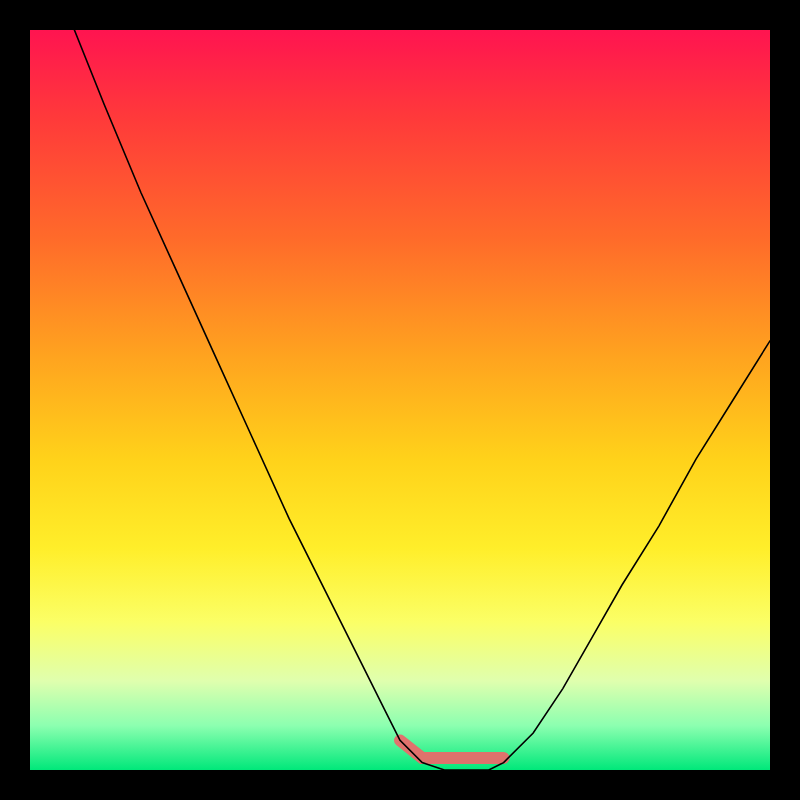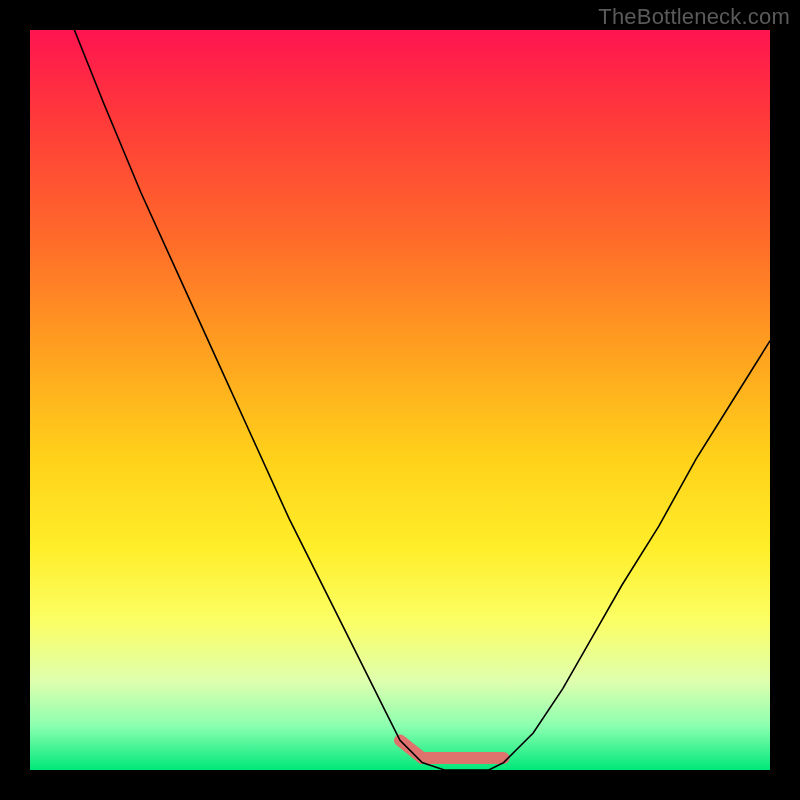--- a/index.html
+++ b/index.html
@@ -76,21 +76,20 @@
     stroke-width: 12;
     stroke-linecap: round;
     opacity: 0.95;
   }
 </style>
 </head>
 <body>
 
 <div class="frame">
 
-  <div class="watermark">TheBottleneck.com</div>
 
   <div class="plot-area">
     <div class="gradient-bg"></div>
 
     <svg class="curve" viewBox="0 0 740 740" preserveAspectRatio="none">
       <path class="trough" d="M370.0 710.4 L392.2 728.0 L414.4 728.0 L436.6 728.0 L458.8 728.0 L473.6 728.0" style="stroke: rgb(232, 106, 106);"></path>
       <path class="line" d="M44.4 0.0 L74.0 74.0 L111.0 162.8 L148.0 244.2 L185.0 325.6 L222.0 407.0 L259.0 488.4 L296.0 562.4 L333.0 636.4 L355.2 680.8 L370.0 710.4 L392.2 732.6 L414.4 740.0 L436.6 740.0 L458.8 740.0 L473.6 732.6 L503.2 703.0 L532.8 658.6 L562.4 606.8 L592.0 555.0 L629.0 495.8 L666.0 429.2 L703.0 370.0 L740.0 310.8"></path>
     </svg>
   </div>
 </div>

